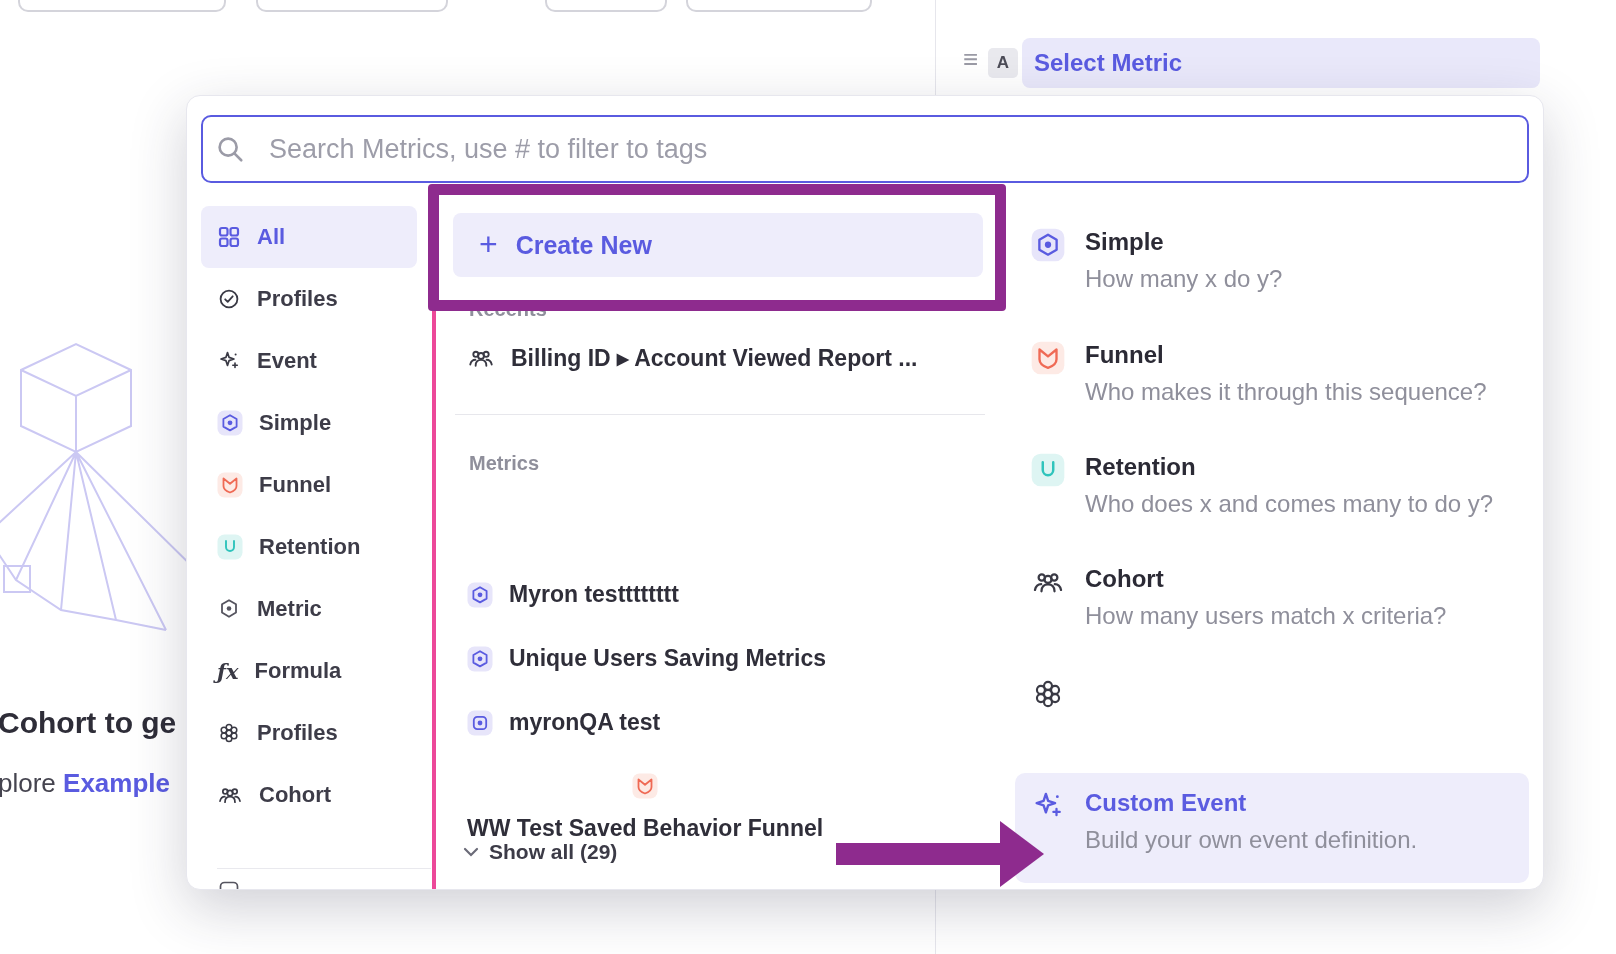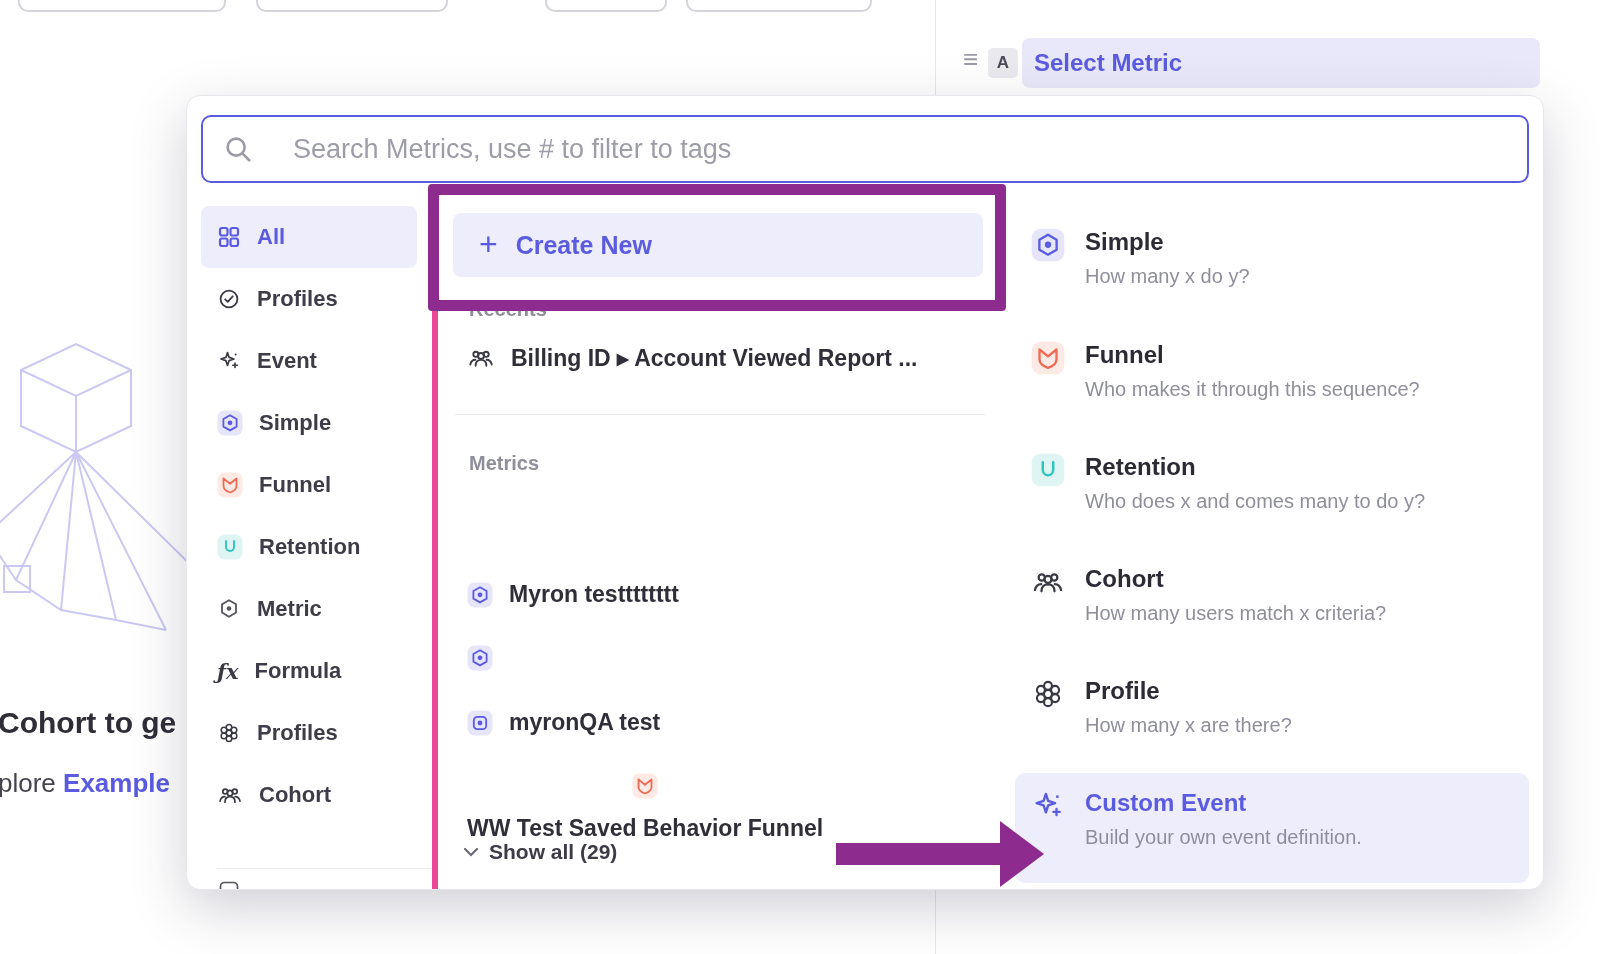--- a/index.html
+++ b/index.html
@@ -37,29 +37,29 @@
   #bg-explore .lnk{color:#5a5be0;font-weight:600;}
   
   #modal{
     position:absolute;left:186px;top:95px;width:1358px;height:795px;background:#fff;
     border:1px solid #e7e7ee;border-radius:14px;box-sizing:border-box;
     box-shadow:0 18px 55px rgba(40,40,70,.22);z-index:10;overflow:hidden;
   }
   #searchbox{
     position:absolute;left:14px;top:19px;width:1328px;height:68px;box-sizing:border-box;
     border:2.5px solid #5a5be0;border-radius:10px;background:#fff;
-    display:flex;align-items:center;gap:38px;padding:0 20px;
+    display:flex;align-items:center;gap:22px;padding:0 12px;
   }
   #searchbox input{
     flex:1;border:none;outline:none;font-size:27px;color:#33323c;background:transparent;
     font-family:"Liberation Sans", sans-serif;
   }
   #searchbox input::placeholder{color:#9d9da9;}
   
-  #sidebar{position:absolute;left:14px;top:110px;width:231px;height:685px;border-right:6px solid #ec4899;}
+  #sidebar{position:absolute;left:14px;top:110px;width:231px;height:685px;border-right:4px solid #ec4899;}
   .cat{
     display:flex;align-items:center;gap:16px;height:62px;width:216px;box-sizing:border-box;
     padding-left:16px;font-size:22px;font-weight:600;color:#3d3c48;border-radius:8px;cursor:pointer;
   }
   .cat.active{background:#eeedfb;color:#5a5be0;}
   .ic{display:flex;align-items:center;justify-content:center;flex:0 0 auto;}
   .fx{font-family:"DejaVu Serif", serif;font-style:italic;font-size:21px;color:#3a3a45;line-height:1;}
   #side-div{position:absolute;left:16px;top:662px;width:214px;height:1px;background:#e9e9ee;}
   #side-partial{position:absolute;left:16px;top:673px;}
   
@@ -81,21 +81,21 @@
     position:absolute;left:276px;top:744px;display:flex;align-items:center;gap:10px;
     font-size:21px;font-weight:700;color:#3c3b47;cursor:pointer;
   }
   
   .trow{
     position:absolute;left:828px;width:500px;display:flex;align-items:flex-start;gap:20px;
     padding-left:16px;box-sizing:border-box;cursor:pointer;
   }
   .trow .txt{display:flex;flex-direction:column;gap:9px;}
   .t-title{font-size:24px;font-weight:700;color:#2b2a35;}
-  .t-desc{font-size:20px;font-weight:400;color:#8f8f9b;}
+  .t-desc{font-size:24px;font-weight:400;color:#8f8f9b;}
   .trow.active{background:#eeedfb;border-radius:10px;top:677px;height:110px;padding-top:16px;width:514px;}
   .trow.active .t-title{color:#5a5be0;}
   
   #anno-box{
     position:absolute;left:428px;top:184px;width:578px;height:127px;box-sizing:border-box;
     border:11px solid #8e2b8e;border-radius:4px;z-index:30;pointer-events:none;
   }
   #anno-arrow-shaft{position:absolute;left:836px;top:843px;width:166px;height:22px;background:#8e2b8e;z-index:30;pointer-events:none;}
   #anno-arrow-head{
     position:absolute;left:1000px;top:821px;width:0;height:0;z-index:30;pointer-events:none;
@@ -302,20 +302,21 @@
     <span>Myron testttttttt</span>
   </div>
   <div class="listrow" style="top:549px;">
     <span class="ic">
       <svg width="26" height="26" viewBox="0 0 26 26">
           <rect x="0.5" y="0.5" width="25" height="25" rx="7" fill="#e7e5fa"></rect>
           <path d="M13 5.2L19.6 9v7.6L13 20.4 6.4 16.6V9z" fill="none" stroke="#5a5be0" stroke-width="1.8" stroke-linejoin="round"></path>
           <circle cx="13" cy="12.8" r="2.4" fill="#5a5be0"></circle>
         </svg>
     </span>
+    <span>Unique Users Saving Metrics</span>
   </div>
   <div class="listrow" style="top:613px;">
     <span class="ic">
       <svg width="26" height="26" viewBox="0 0 26 26">
           <rect x="0.5" y="0.5" width="25" height="25" rx="7" fill="#e7e5fa"></rect>
           <rect x="6.8" y="6.8" width="12.4" height="12.4" rx="3.5" fill="none" stroke="#5a5be0" stroke-width="1.8"></rect>
           <circle cx="13" cy="13" r="2.4" fill="#5a5be0"></circle>
         </svg>
     </span>
     <span>myronQA test</span>
@@ -397,24 +398,20 @@
             <circle cx="12" cy="12" r="2.8"></circle>
             <circle cx="12" cy="6.2" r="2.8"></circle>
             <circle cx="17" cy="9.1" r="2.8"></circle>
             <circle cx="17" cy="14.9" r="2.8"></circle>
             <circle cx="12" cy="17.8" r="2.8"></circle>
             <circle cx="7" cy="14.9" r="2.8"></circle>
             <circle cx="7" cy="9.1" r="2.8"></circle>
           </g>
         </svg>
     </span>
-    <span class="txt">
-        <span class="t-title">Profile</span>
-        <span class="t-desc">How many x are there?</span>
-      </span>
   </div>
   <div class="trow active">
     <span class="ic">
       <svg width="34" height="34" viewBox="0 0 24 24">
           <path d="M10.5 3.5l1.6 4.9 4.9 1.6-4.9 1.6-1.6 4.9-1.6-4.9L4 10l4.9-1.6z" fill="none" stroke="#5a5be0" stroke-width="1.7" stroke-linejoin="round"></path>
           <path d="M18 14v4.5M15.8 16.2h4.5" stroke="#5a5be0" stroke-width="1.6" stroke-linecap="round"></path>
           <circle cx="18.6" cy="5.4" r="1" fill="#5a5be0"></circle>
         </svg>
     </span>
     <span class="txt">

